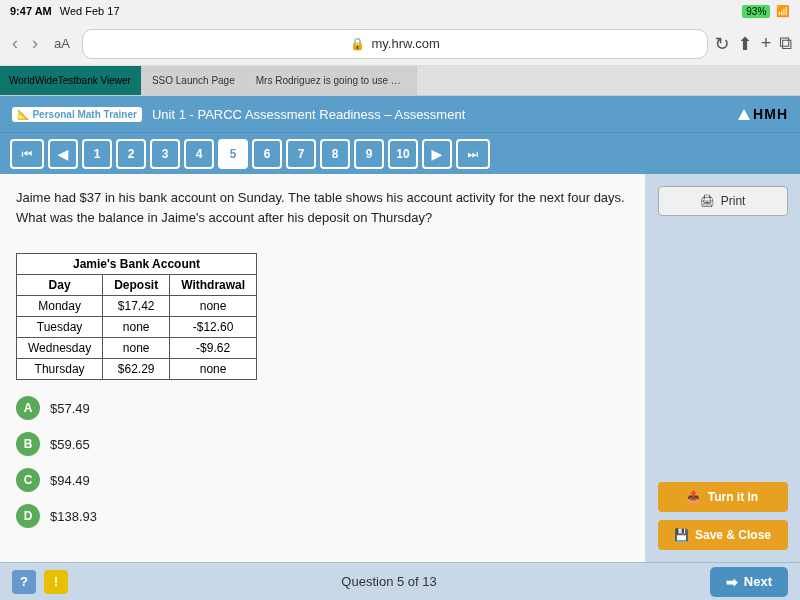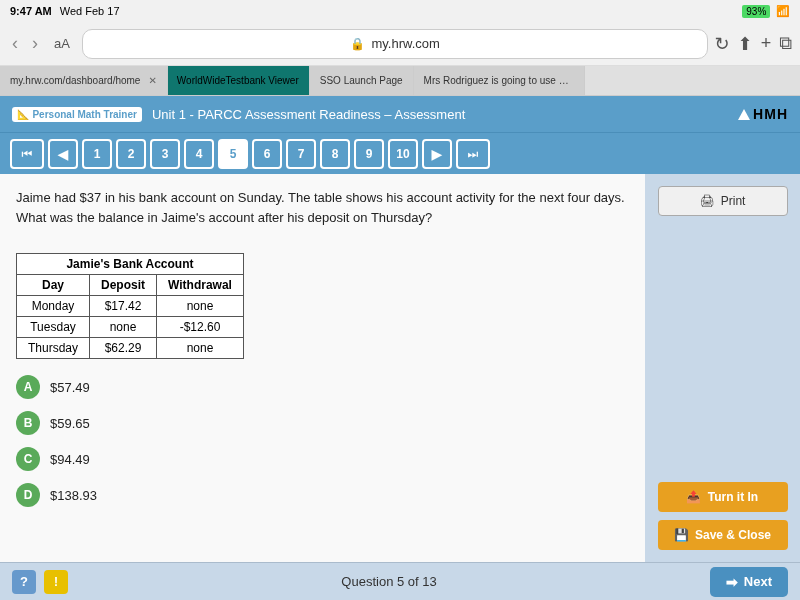--- a/index.html
+++ b/index.html
@@ -444,24 +444,20 @@
   </div>
   <div class="toolbar-right">
     <button class="toolbar-btn">↻</button>
     <button class="toolbar-btn">⬆</button>
     <button class="toolbar-btn">+</button>
     <button class="toolbar-btn">⧉</button>
   </div>
 </div>
 
 <div class="tabs-bar">
-  <div class="tab">
-    <span style="font-size:10px;overflow:hidden;text-overflow:ellipsis;max-width:140px;">my.hrw.com/dashboard/home</span>
-    <span class="tab-close">✕</span>
-  </div>
   <div class="tab active">
     <span style="font-size:10px;">WorldWideTestbank Viewer</span>
   </div>
   <div class="tab">
     <span style="font-size:10px;">SSO Launch Page</span>
   </div>
   <div class="tab">
     <span style="font-size:10px;overflow:hidden;text-overflow:ellipsis;max-width:150px;">Mrs Rodriguez is going to use 6 1/3...</span>
   </div>
 </div>
@@ -515,20 +511,25 @@
             <td>Monday</td>
             <td>$17.42</td>
             <td>none</td>
           </tr>
           <tr>
             <td>Tuesday</td>
             <td>none</td>
             <td>-$12.60</td>
           </tr>
           <tr>
+            <td>Wednesday</td>
+            <td>none</td>
+            <td>-$9.62</td>
+          </tr>
+          <tr>
             <td>Thursday</td>
             <td>$62.29</td>
             <td>none</td>
           </tr>
         </tbody>
       </table>
     </div>
 
     <div class="answer-options">
       <div class="answer-option">

